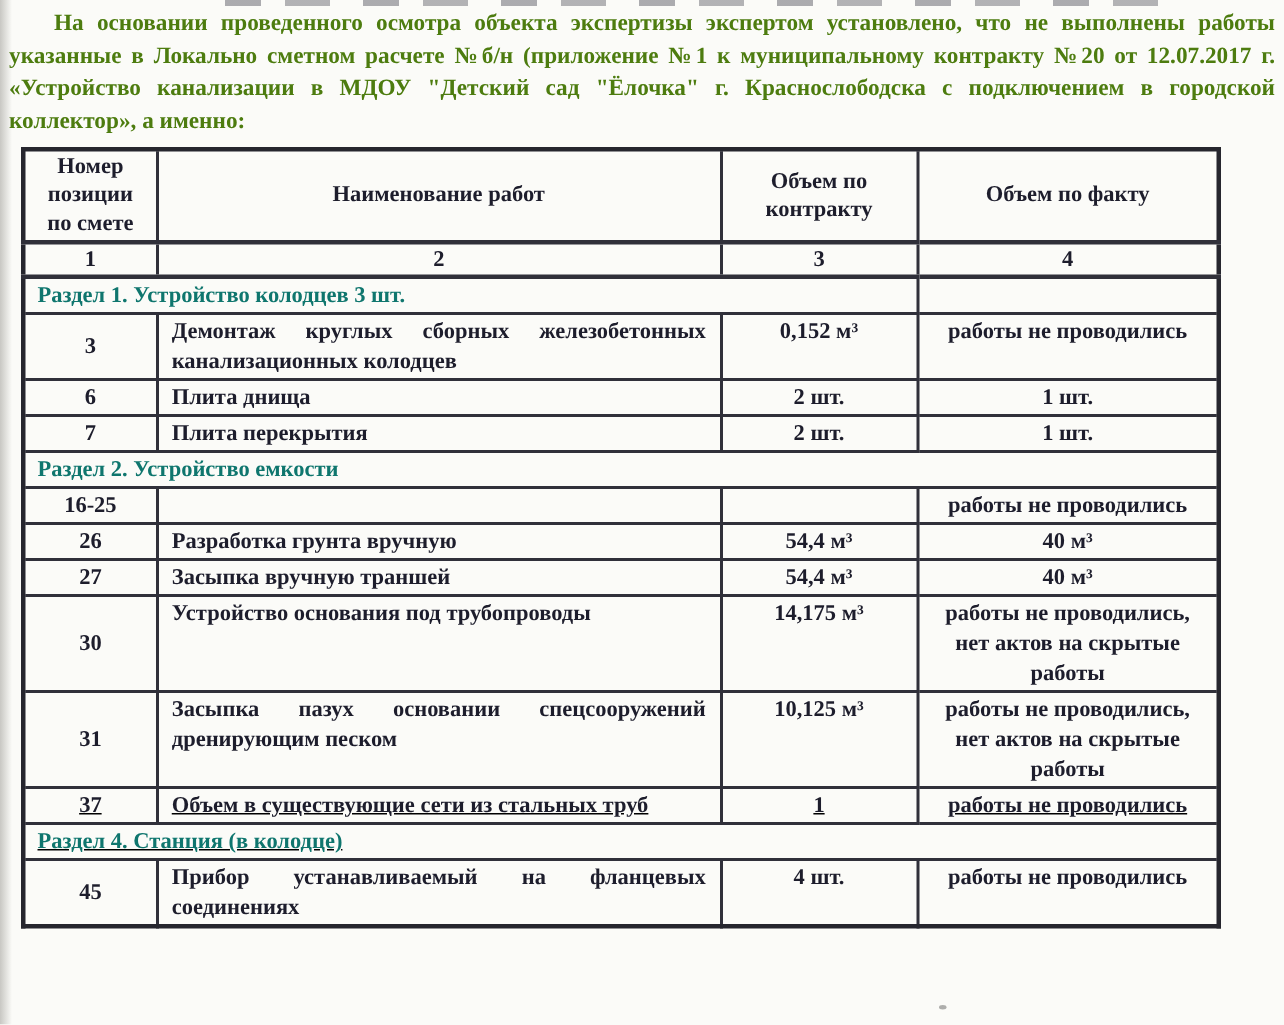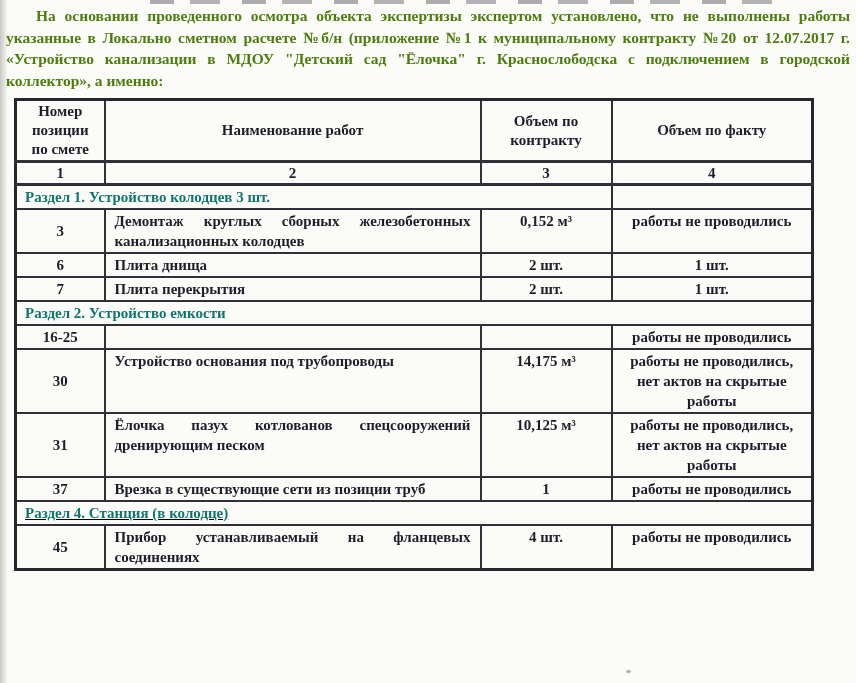--- a/index.html
+++ b/index.html
@@ -141,35 +141,47 @@
       </tr>
       <tr style="height: 19px;">
         <td class="section-cell" colspan="4">Раздел 2. Устройство емкости</td>
       </tr>
       <tr style="height: 19px;">
         <td class="num-cell">16-25</td>
         <td class="name-cell"></td>
         <td class="contract-cell"></td>
         <td class="fact-cell">работы не проводились</td>
       </tr>
+      <tr style="height: 19px;">
+        <td class="num-cell">26</td>
+        <td class="name-cell">Разработка грунта вручную</td>
+        <td class="contract-cell">54,4 м³</td>
+        <td class="fact-cell">40 м³</td>
+      </tr>
+      <tr style="height: 19px;">
+        <td class="num-cell">27</td>
+        <td class="name-cell">Засыпка вручную траншей</td>
+        <td class="contract-cell">54,4 м³</td>
+        <td class="fact-cell">40 м³</td>
+      </tr>
       <tr style="height: 63px;">
         <td class="num-cell">30</td>
         <td class="name-cell">Устройство основания под трубопроводы</td>
         <td class="contract-cell">14,175 м³</td>
         <td class="fact-cell">работы не проводились, нет актов на скрытые работы</td>
       </tr>
       <tr style="height: 63px;">
         <td class="num-cell">31</td>
-        <td class="name-cell">Ёлочка пазух котлованов спецсооружений дренирующим песком</td>
+        <td class="name-cell">Засыпка пазух основании спецсооружений дренирующим песком</td>
         <td class="contract-cell">10,125 м³</td>
         <td class="fact-cell">работы не проводились, нет актов на скрытые работы</td>
       </tr>
-      <tr style="height: 19px;">
+      <tr style="height: 19px; text-decoration: underline;">
         <td class="num-cell">37</td>
-        <td class="name-cell">Врезка в существующие сети из позиции труб</td>
+        <td class="name-cell">Объем в существующие сети из стальных труб</td>
         <td class="contract-cell">1</td>
         <td class="fact-cell">работы не проводились</td>
       </tr>
       <tr style="height: 19px; text-decoration: underline;">
         <td class="section-cell" colspan="4">Раздел 4. Станция (в колодце)</td>
       </tr>
       <tr style="height: 41px;">
         <td class="num-cell">45</td>
         <td class="name-cell">Прибор устанавливаемый на фланцевых соединениях</td>
         <td class="contract-cell">4 шт.</td>

